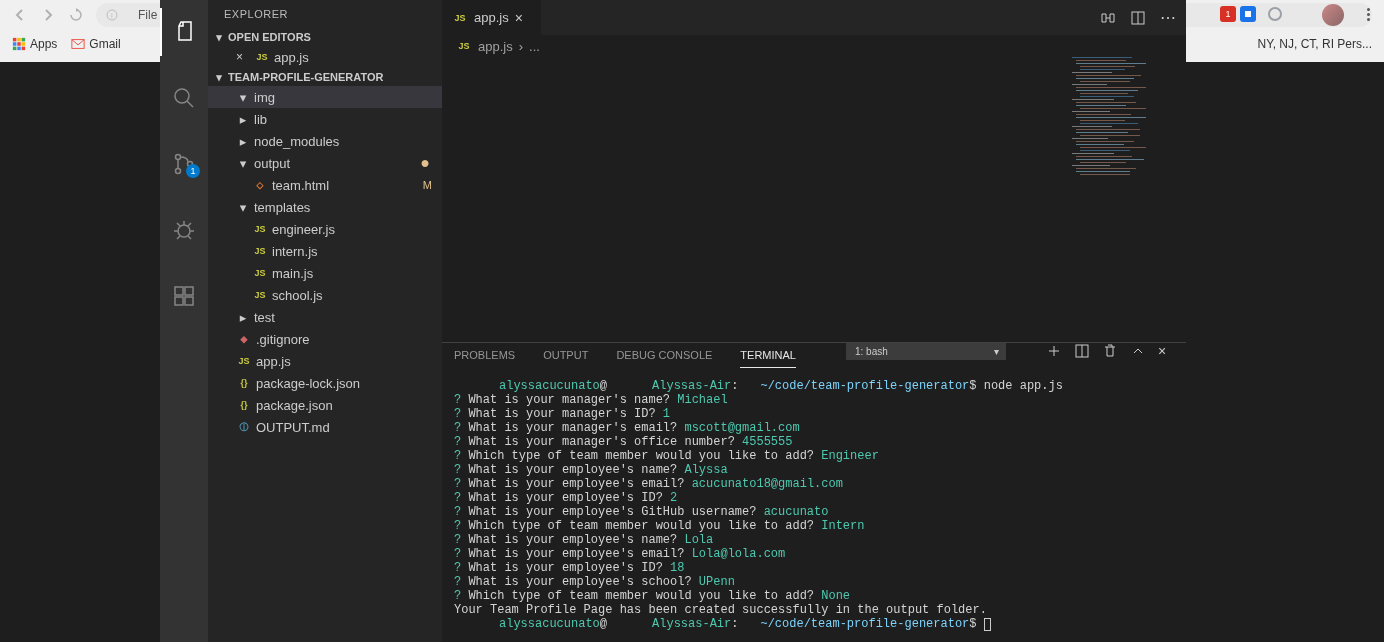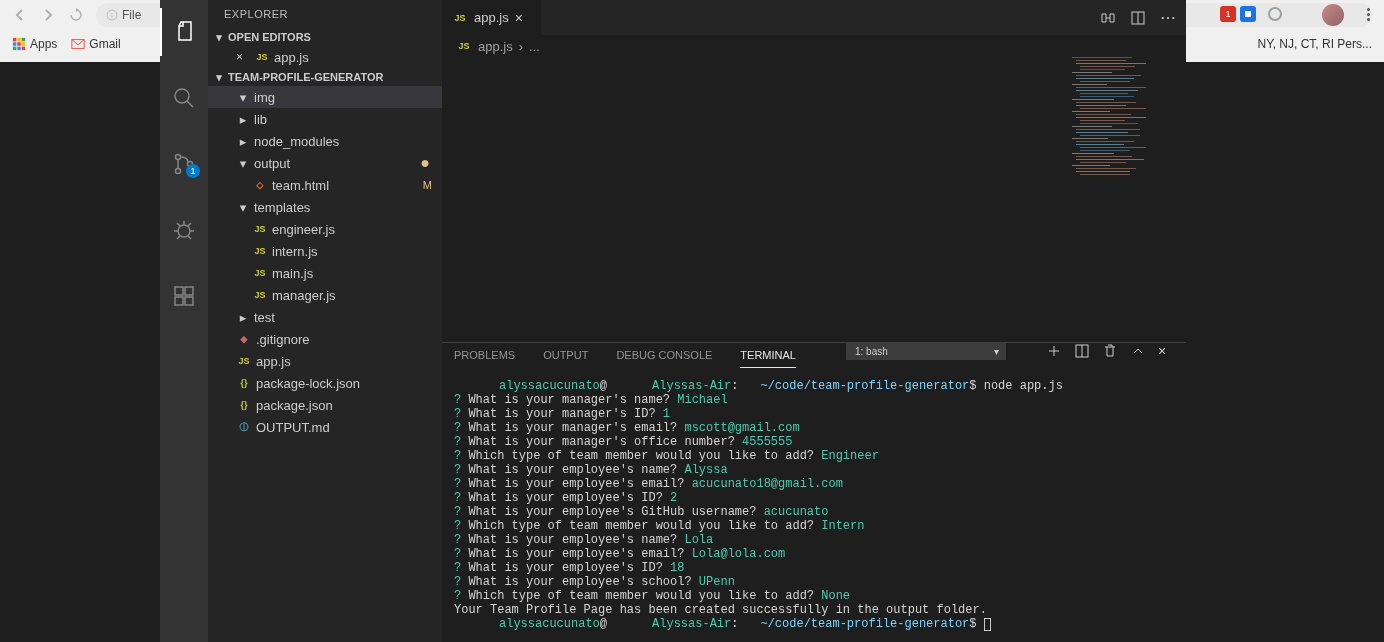--- a/index.html
+++ b/index.html
@@ -370,21 +370,21 @@
       </svg>
     <svg width="16" height="16" viewBox="0 0 16 16">
         <path d="M8 3 A5 5 0 1 1 3 8" stroke="#555" stroke-width="1.5" fill="none"></path>
         <path d="M8 1 L8 5 L11 3 Z" fill="#555"></path>
       </svg>
     <div class="url-bar">
       <svg width="12" height="12" viewBox="0 0 12 12">
           <circle cx="6" cy="6" r="5" stroke="#777" fill="none"></circle>
           <text x="6" y="9" font-size="8" text-anchor="middle" fill="#777">i</text>
         </svg>
-      <span style="margin-left:4px">File</span>
+      <span style="margin-left:20px">File</span>
     </div>
   </div>
   <div class="bookmarks-bar">
     <div class="bookmark">
       <svg class="bookmark-icon" viewBox="0 0 16 16">
           <rect x="1" y="1" width="4" height="4" fill="#ea4335"></rect>
           <rect x="6" y="1" width="4" height="4" fill="#fbbc04"></rect>
           <rect x="11" y="1" width="4" height="4" fill="#34a853"></rect>
           <rect x="1" y="6" width="4" height="4" fill="#4285f4"></rect>
           <rect x="6" y="6" width="4" height="4" fill="#ea4335"></rect>
@@ -517,21 +517,21 @@
         <li class="tree-item nested2">
           <span class="file-icon js-icon">JS</span>
           <span>intern.js</span>
         </li>
         <li class="tree-item nested2">
           <span class="file-icon js-icon">JS</span>
           <span>main.js</span>
         </li>
         <li class="tree-item nested2">
           <span class="file-icon js-icon">JS</span>
-          <span>manager.js</span>
+          <span>school.js</span>
         </li>
         <li class="tree-item nested1">
           <span class="chevron">▸</span>
           <span>test</span>
         </li>
         <li class="tree-item nested1">
           <span class="file-icon" style="color:#cc6666">◆</span>
           <span>.gitignore</span>
         </li>
         <li class="tree-item nested1">

